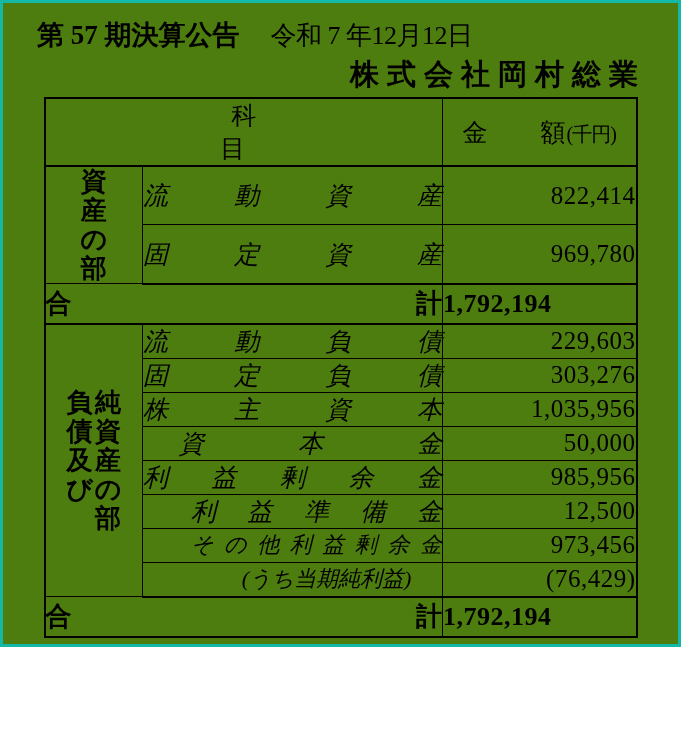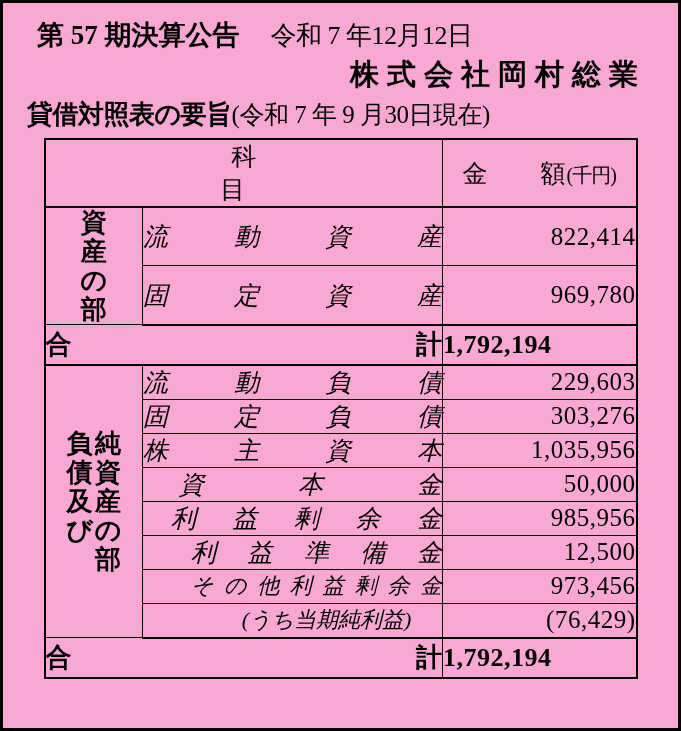--- a/index.html
+++ b/index.html
@@ -10,24 +10,24 @@
   body {
     width: 681px;
     height: 731px;
     font-family: "Liberation Serif", "DejaVu Serif", serif;
     color: #000000;
     overflow: hidden;
   }
   .page {
     position: relative;
     width: 681px;
-    height: 731px;
+    height: 647px;
     box-sizing: border-box;
-    border: 3px solid #000000;
-    background: #f9a8d4;
+    border: 3px solid #14b8a6;
+    background: #4d7c0f;
     padding: 0;
   }
   .inner {
     padding: 14px 22px 0 22px;
   }
   
   .hdr-row {
     display: flex;
     align-items: baseline;
     white-space: nowrap;
@@ -192,24 +192,20 @@
       <span class="title-main">第 57 期決算公告</span>
       <span class="title-date">令和 7 年12月12日</span>
     </div>
 
 
     <div class="hdr-row hdr-row-3">
       <span class="company">株式会社岡村総業</span>
     </div>
 
 
-    <div class="hdr-row hdr-row-5">
-      <span class="bs-title">貸借対照表の要旨</span>
-      <span class="bs-asof">(令和 7 年 9 月30日現在)</span>
-    </div>
 
     <table class="bs">
       <colgroup>
         <col class="col-side">
         <col class="col-item">
         <col class="col-amt">
       </colgroup>
       <tbody>
 
         <tr>
@@ -269,21 +265,21 @@
         </tr>
         <tr>
           <td class="item-cell">株　主　資　本</td>
           <td class="amt-cell outer-r">1,035,956</td>
         </tr>
         <tr>
           <td class="item-cell" style="padding-left:36px;">資　　本　　金</td>
           <td class="amt-cell outer-r">50,000</td>
         </tr>
         <tr>
-          <td class="item-cell" style="padding-left:28px;">利　益　剰　余　金</td>
+          <td class="item-cell" style="">利　益　剰　余　金</td>
           <td class="amt-cell outer-r">985,956</td>
         </tr>
         <tr>
           <td class="item-cell" style="padding-left:48px;">利　益　準　備　金</td>
           <td class="amt-cell outer-r">12,500</td>
         </tr>
         <tr>
           <td class="item-cell small" style="padding-left:48px;">その他利益剰余金</td>
           <td class="amt-cell outer-r">973,456</td>
         </tr>

